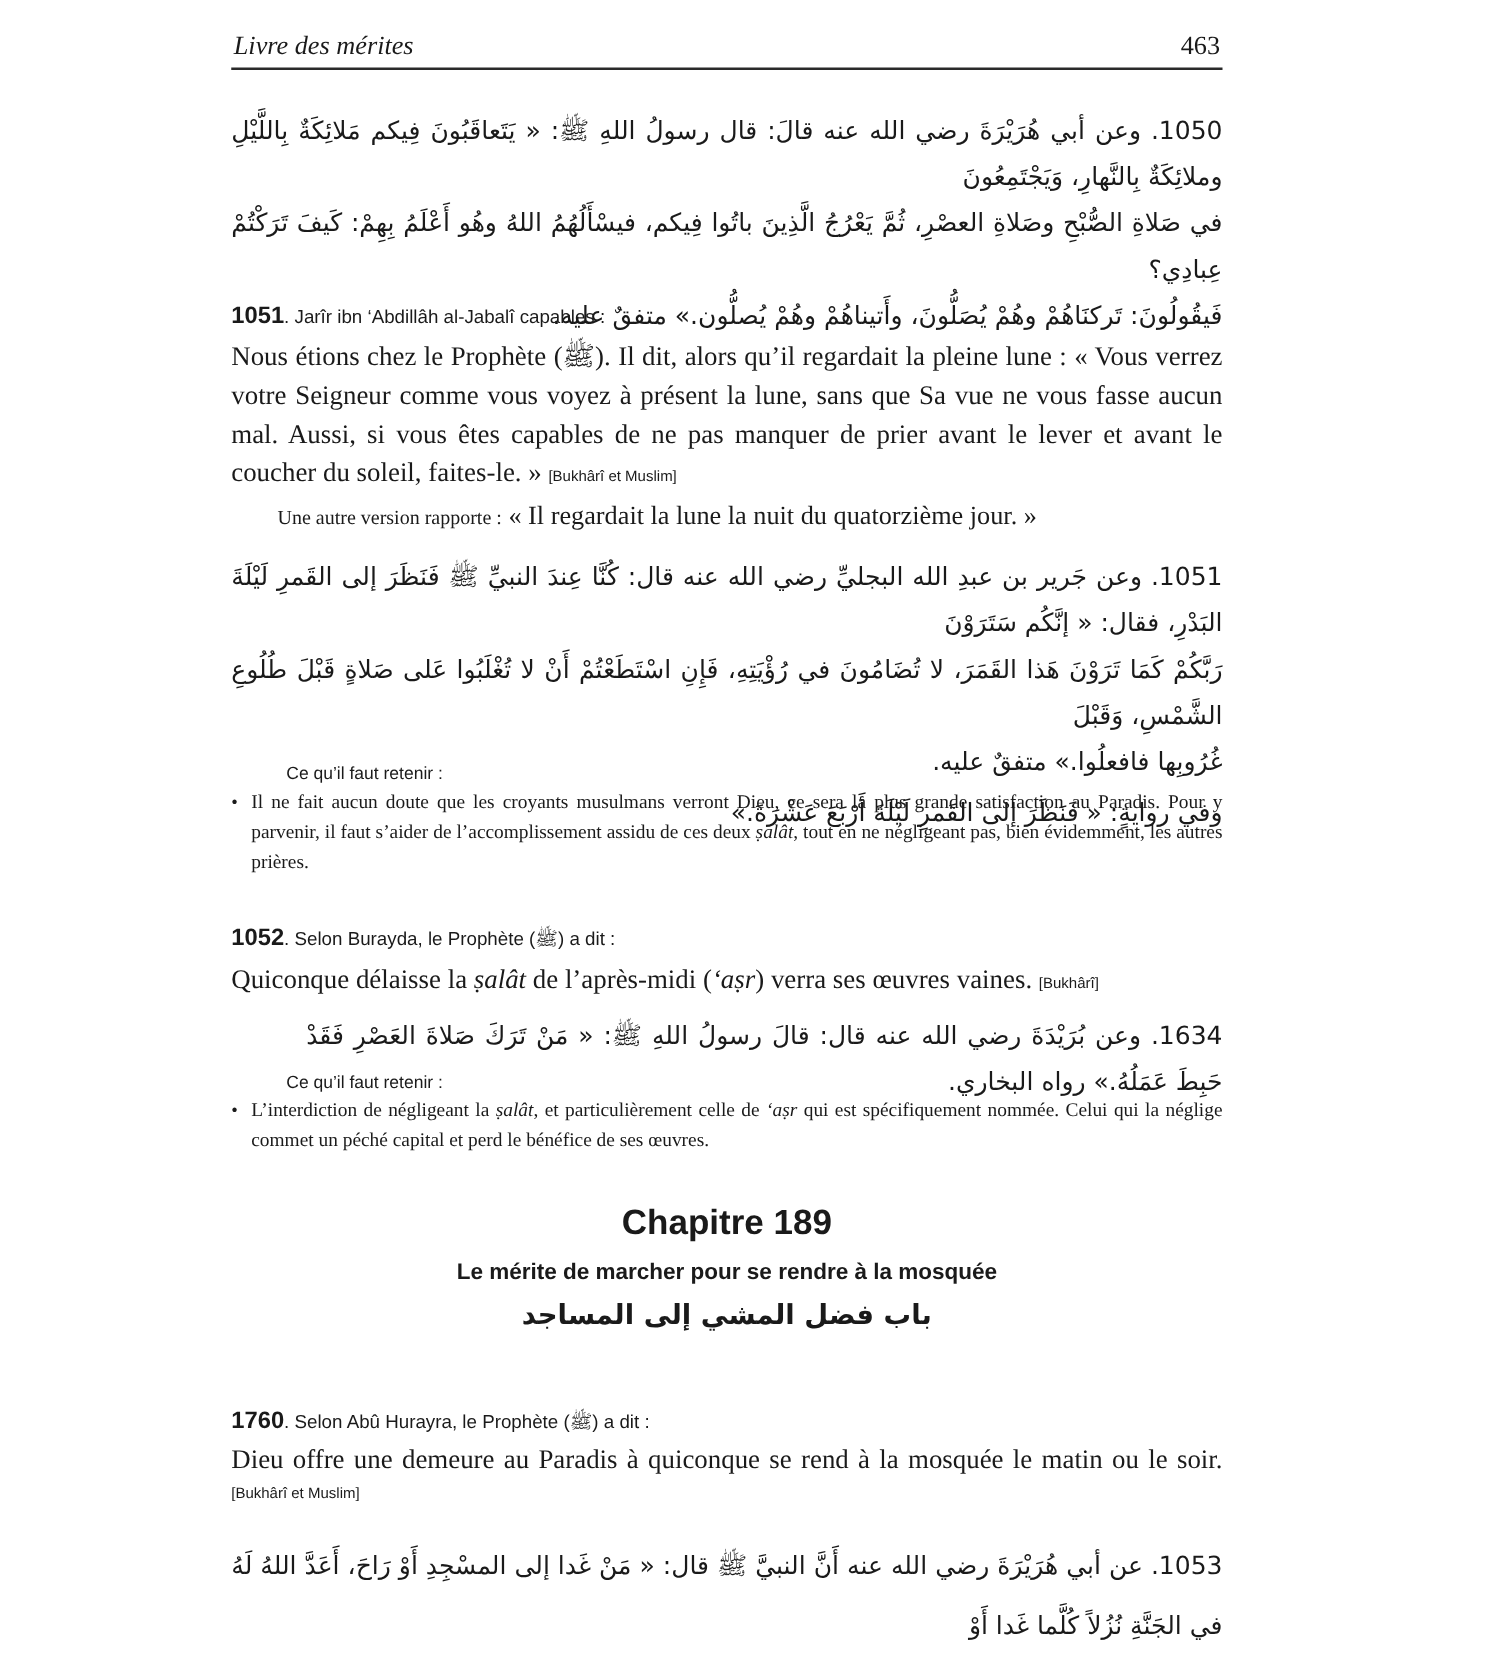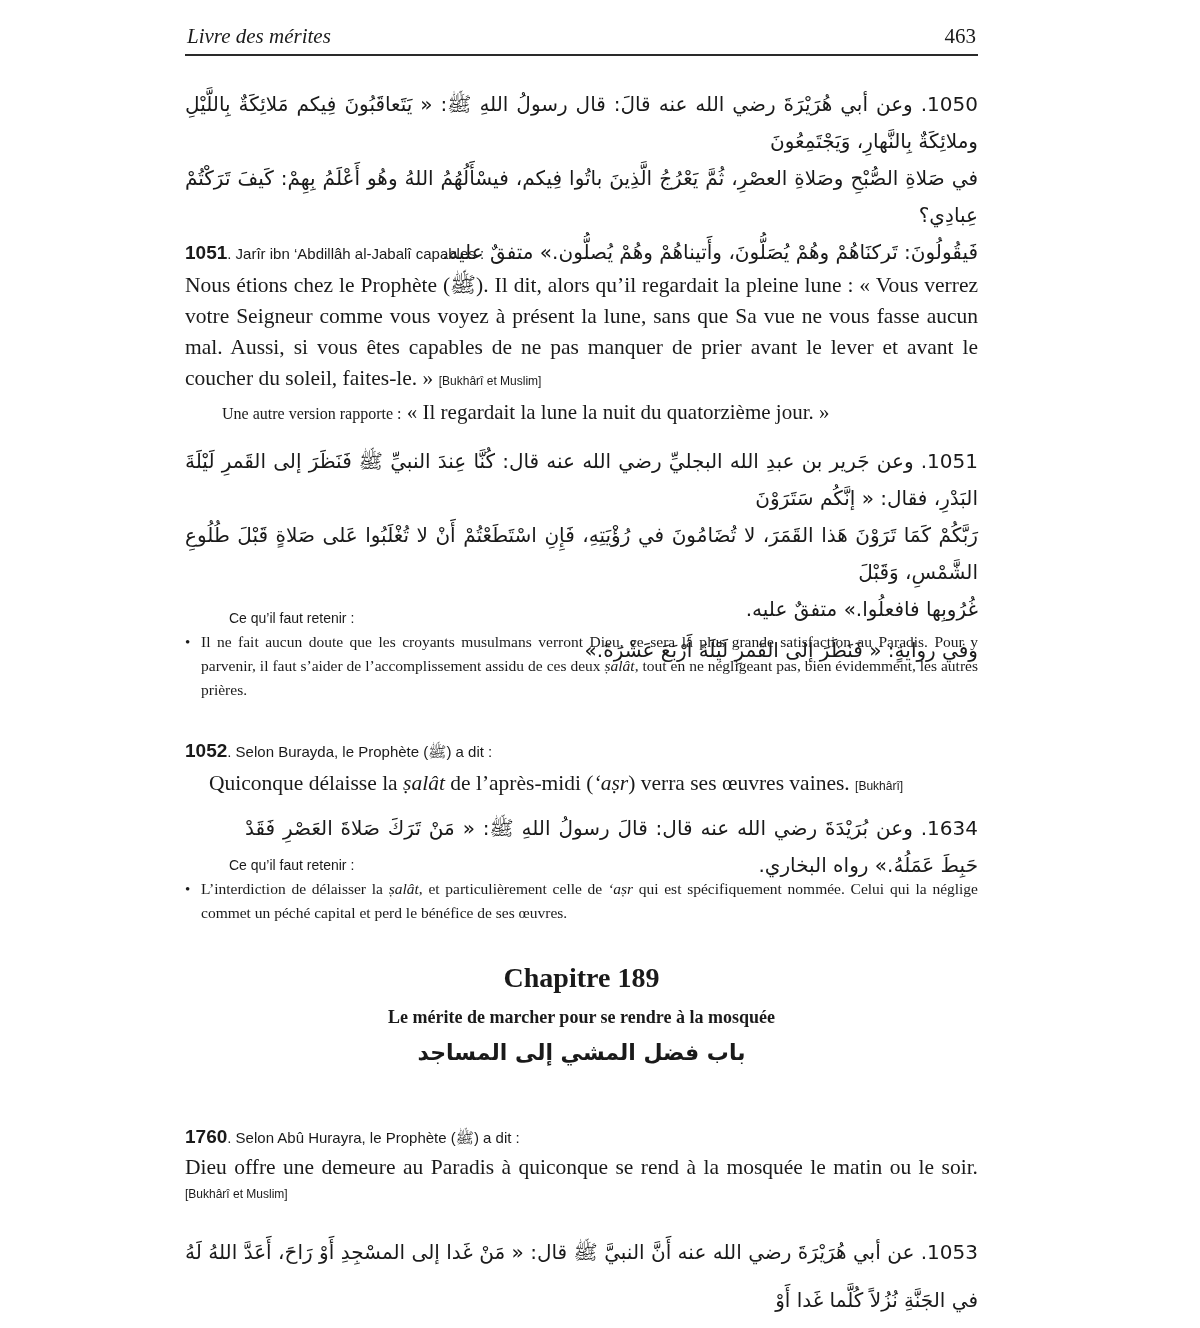--- a/index.html
+++ b/index.html
@@ -15,21 +15,21 @@
   .hnum { font-family: "Liberation Sans", sans-serif; font-weight: bold; font-size: 19px; }
   .hlead { font-family: "Liberation Sans", sans-serif; font-size: 15px; }
   .fr { font-family: "Liberation Serif", serif; font-size: 21.5px; line-height: 31px; text-align: justify; }
   .fr.last { text-align-last: left; }
   .src { font-family: "Liberation Sans", sans-serif; font-size: 12px; }
   .variant { font-family: "Liberation Serif", serif; font-size: 21px; line-height: 30px; }
   .variant .lead { font-size: 16px; margin-left: 37px; }
   .retain-h { font-family: "Liberation Sans", sans-serif; font-size: 14px; margin-left: 44px; }
   .bullet { font-family: "Liberation Serif", serif; font-size: 15.5px; line-height: 24px; text-align: justify; padding-left: 16px; position: relative; }
   .bullet::before { content: "\2022"; position: absolute; left: 0; top: 0; font-size: 15px; }
-  .chap { position: absolute; left: 0; width: 793px; text-align: center; font-family: Liberation Serif, serif; font-weight: bold; }
+  .chap { position: absolute; left: 0; width: 793px; text-align: center; font-family: Liberation Sans, sans-serif; font-weight: bold; }
   .chap.num { top: 962px; font-size: 28px; }
   .chap.sub { top: 1007px; font-size: 18px; }
   .chap.ar-title { top: 1040px; font-size: 22px; direction: rtl; font-family: "DejaVu Sans", sans-serif; }
   i { font-style: italic; }
 </style>
 </head>
 <body>
 
 <div class="page">
 
@@ -61,29 +61,29 @@
   </div>
 
   <div class="blk" style="top:610px;">
     <div class="retain-h">Ce qu’il faut retenir :</div>
     <div class="bullet" style="margin-top:4px;"><span>Il ne fait aucun doute que les croyants musulmans verront Dieu, ce sera la plus grande satisfaction au Paradis. Pour y parvenir, il faut s’aider de l’accomplissement assidu de ces deux </span><i>ṣalât</i><span>, tout en ne négligeant pas, bien évidemment, les autres prières.</span></div>
   </div>
 
   <div class="blk" style="top:740px;">
     <span class="hnum">1052</span><span class="hlead">. Selon Burayda, le Prophète (ﷺ) a dit :</span>
   </div>
-  <div class="blk" style="top:768px;margin-left:24px;">
+  <div class="blk" style="top:768px;">
     <div class="fr last"><span>Quiconque délaisse la </span><i>ṣalât</i><span> de l’après-midi (</span><i>‘aṣr</i><span>) verra ses œuvres vaines.</span> <span class="src">[Bukhârî]</span></div>
   </div>
   <div class="blk" style="top:810px;">
     <div class="ar" style="padding-left:60px;">1634. وعن بُرَيْدَةَ رضي الله عنه قال: قالَ رسولُ اللهِ ﷺ: « مَنْ تَرَكَ صَلاةَ العَصْرِ فَقَدْ حَبِطَ عَمَلُهُ.» رواه البخاري.</div>
   </div>
   <div class="blk" style="top:857px;">
     <div class="retain-h">Ce qu’il faut retenir :</div>
-    <div class="bullet" style="margin-top:4px;"><span>L’interdiction de délaisser la </span><i>ṣalât</i><span>, et particulièrement celle de </span><i>‘aṣr</i><span> qui est spécifiquement nommée. Celui qui la néglige commet un péché capital et perd le bénéfice de ses œuvres.</span></div>
+    <div class="bullet" style="margin-top:4px;"><span>L’interdiction de négligeant la </span><i>ṣalât</i><span>, et particulièrement celle de </span><i>‘aṣr</i><span> qui est spécifiquement nommée. Celui qui la néglige commet un péché capital et perd le bénéfice de ses œuvres.</span></div>
   </div>
 
   <div class="chap num">Chapitre 189</div>
   <div class="chap sub">Le mérite de marcher pour se rendre à la mosquée</div>
   <div class="chap ar-title">باب فضل المشي إلى المساجد</div>
 
   <div class="blk" style="top:1126px;">
     <span class="hnum">1760</span><span class="hlead">. Selon Abû Hurayra, le Prophète (ﷺ) a dit :</span>
   </div>
   <div class="blk" style="top:1152px;">

